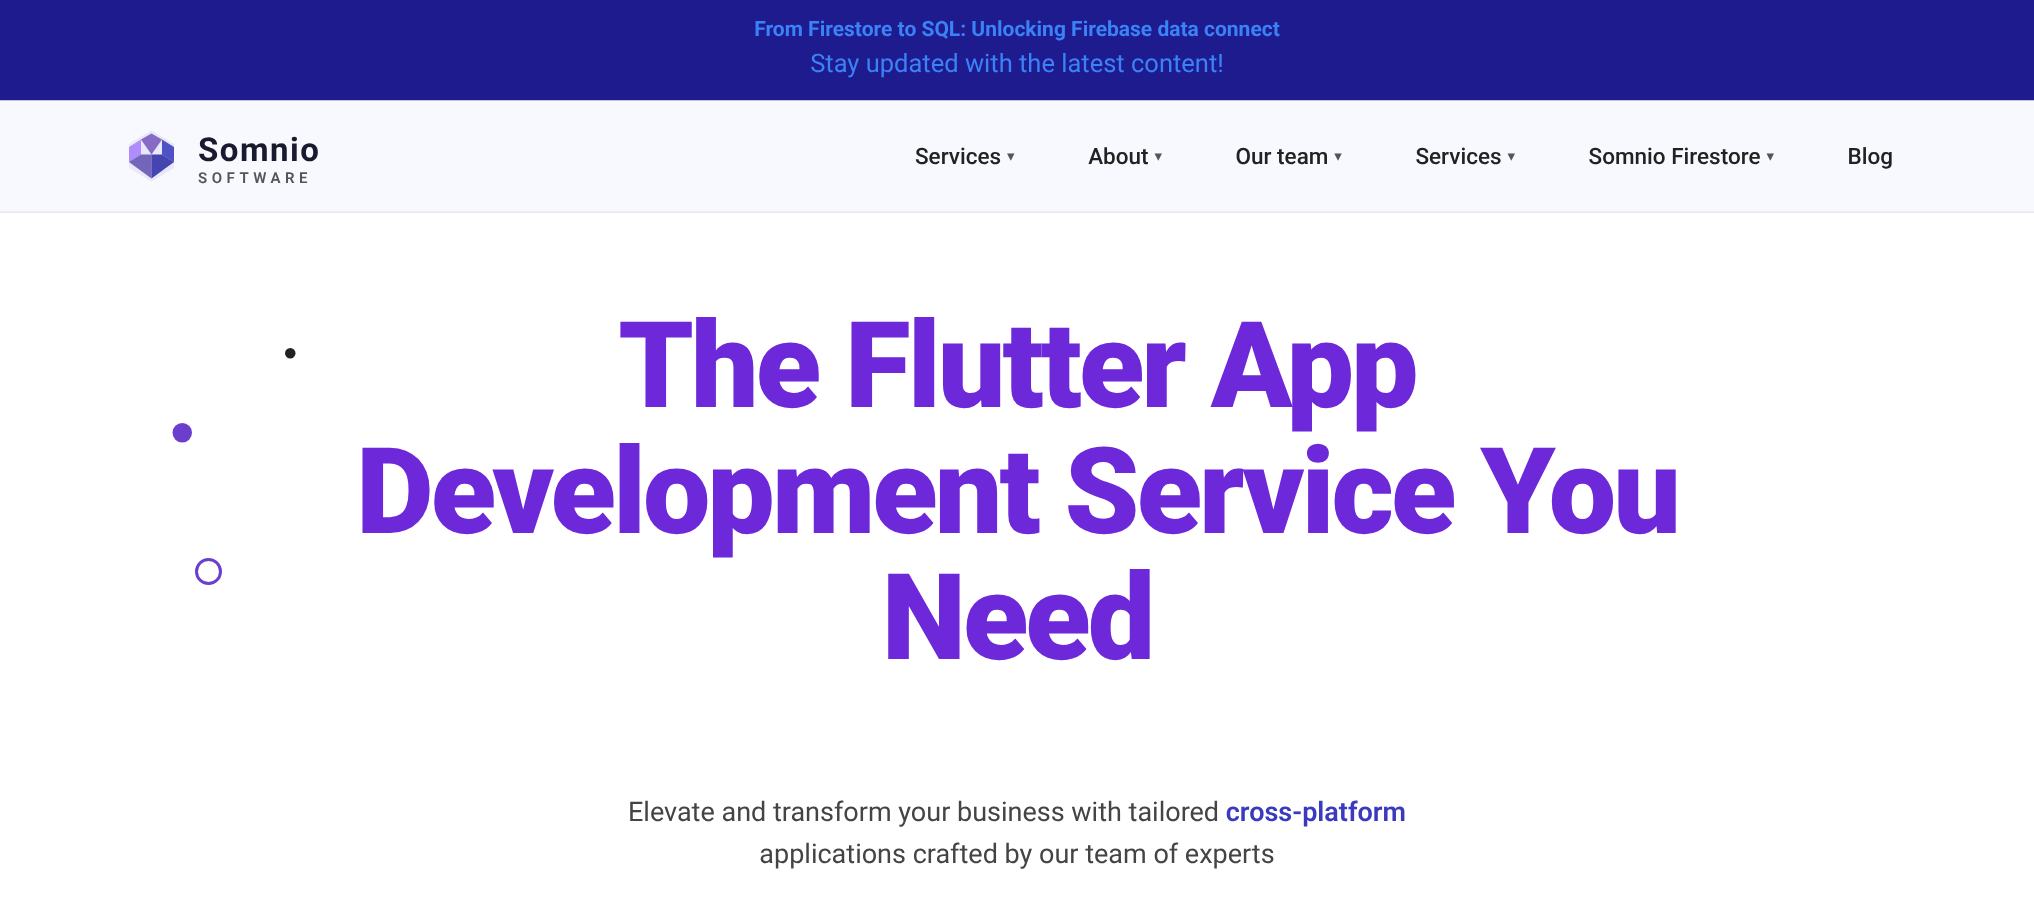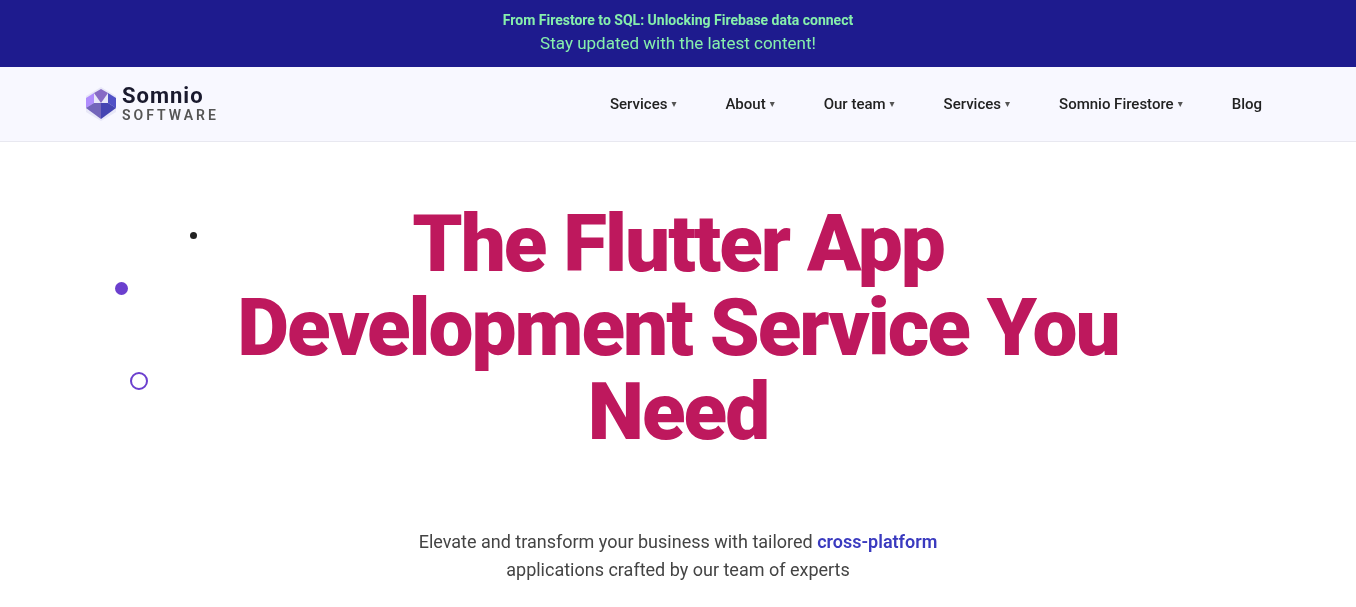--- a/index.html
+++ b/index.html
@@ -11,21 +11,21 @@
     body {
       font-family: -apple-system, BlinkMacSystemFont, 'Segoe UI', Roboto, Helvetica, Arial, sans-serif;
       width: 1356px;
       overflow-x: hidden;
       background: #fff;
     }
 
     
     .top-banner {
       background-color: #1e1b8e;
-      color: #86efac;
+      color: #3b82f6;
       text-align: center;
       padding: 10px 5px;
       font-size: 14px;
       line-height: 1.5;
     }
 
     .top-banner .banner-title {
       font-weight: 700;
       font-size: 14px;
     }
@@ -41,21 +41,22 @@
       align-items: center;
       justify-content: space-between;
       padding: 0 80px;
       height: 75px;
       background: #f8f8ff;
       border-bottom: 1px solid #e8e8f0;
     }
 
     .logo-area {
       display: flex;
-      align-items: center;
+      align-items: flex-end;
+      gap: 10px;
       text-decoration: none;
     }
 
     .logo-icon {
       width: 42px;
       height: 42px;
     }
 
     .logo-text {
       display: flex;
@@ -64,21 +65,21 @@
     }
 
     .logo-name {
       font-size: 22px;
       font-weight: 700;
       color: #1a1a2e;
       letter-spacing: 1px;
     }
 
     .logo-sub {
-      font-size: 14px;
+      font-size: 10px;
       font-weight: 600;
       color: #555;
       letter-spacing: 3px;
     }
 
     .nav-links {
       display: flex;
       align-items: center;
       gap: 21px;
       list-style: none;
@@ -154,21 +155,21 @@
       height: 18px;
       border: 2px solid #6b3fce;
       border-radius: 50%;
       top: 230px;
       left: 130px;
     }
 
     .hero-title {
       font-size: 80px;
       font-weight: 900;
-      color: #be185d;
+      color: #6d28d9;
       text-align: center;
       line-height: 1.05;
       max-width: 900px;
       margin-bottom: 30px;
       letter-spacing: -2px;
     }
 
     .hero-subtitle {
       font-size: 18px;
       color: #444;

